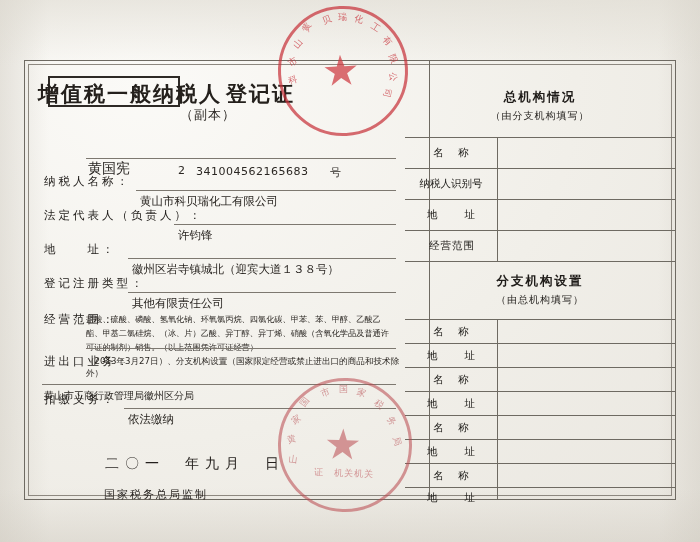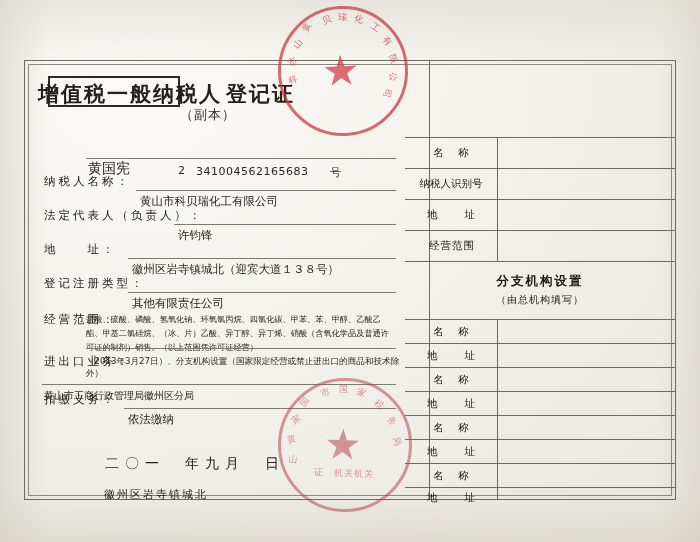--- a/index.html
+++ b/index.html
@@ -349,24 +349,28 @@
     <div class="fline" style="left:42px; top:384px; width:354px;"></div>
   </div>
 
   <div>
     <div class="flabel" style="left:44px; top:392px;">扣缴义务：</div>
     <div class="fvalue" style="left:128px; top:392px;">依法缴纳</div>
     <div class="fline" style="left:124px; top:408px; width:272px;"></div>
   </div>
 
   <div class="bottom-date">二〇一　年九月　日</div>
-  <div class="bottom-issuer">徽州区岩寺镇城北</div>
+  <div class="bottom-issuer">国家税务总局监制</div>
 
   <div class="rt">
 
+    <div class="rt-head" style="top:28px;">
+      <div class="l1">总机构情况</div>
+      <div class="l2">（由分支机构填写）</div>
+    </div>
 
     <div class="rt-hline" style="top:76px;"></div>
     <div class="rt-hline" style="top:107px;"></div>
     <div class="rt-hline" style="top:138px;"></div>
     <div class="rt-hline" style="top:169px;"></div>
     <div class="rt-hline" style="top:200px;"></div>
 
     <div class="rt-vline" style="left:92px; top:76px; height:124px;"></div>
 
     <div class="rt-cell-label wide" style="left:3px; top:85px;">名　称</div>

